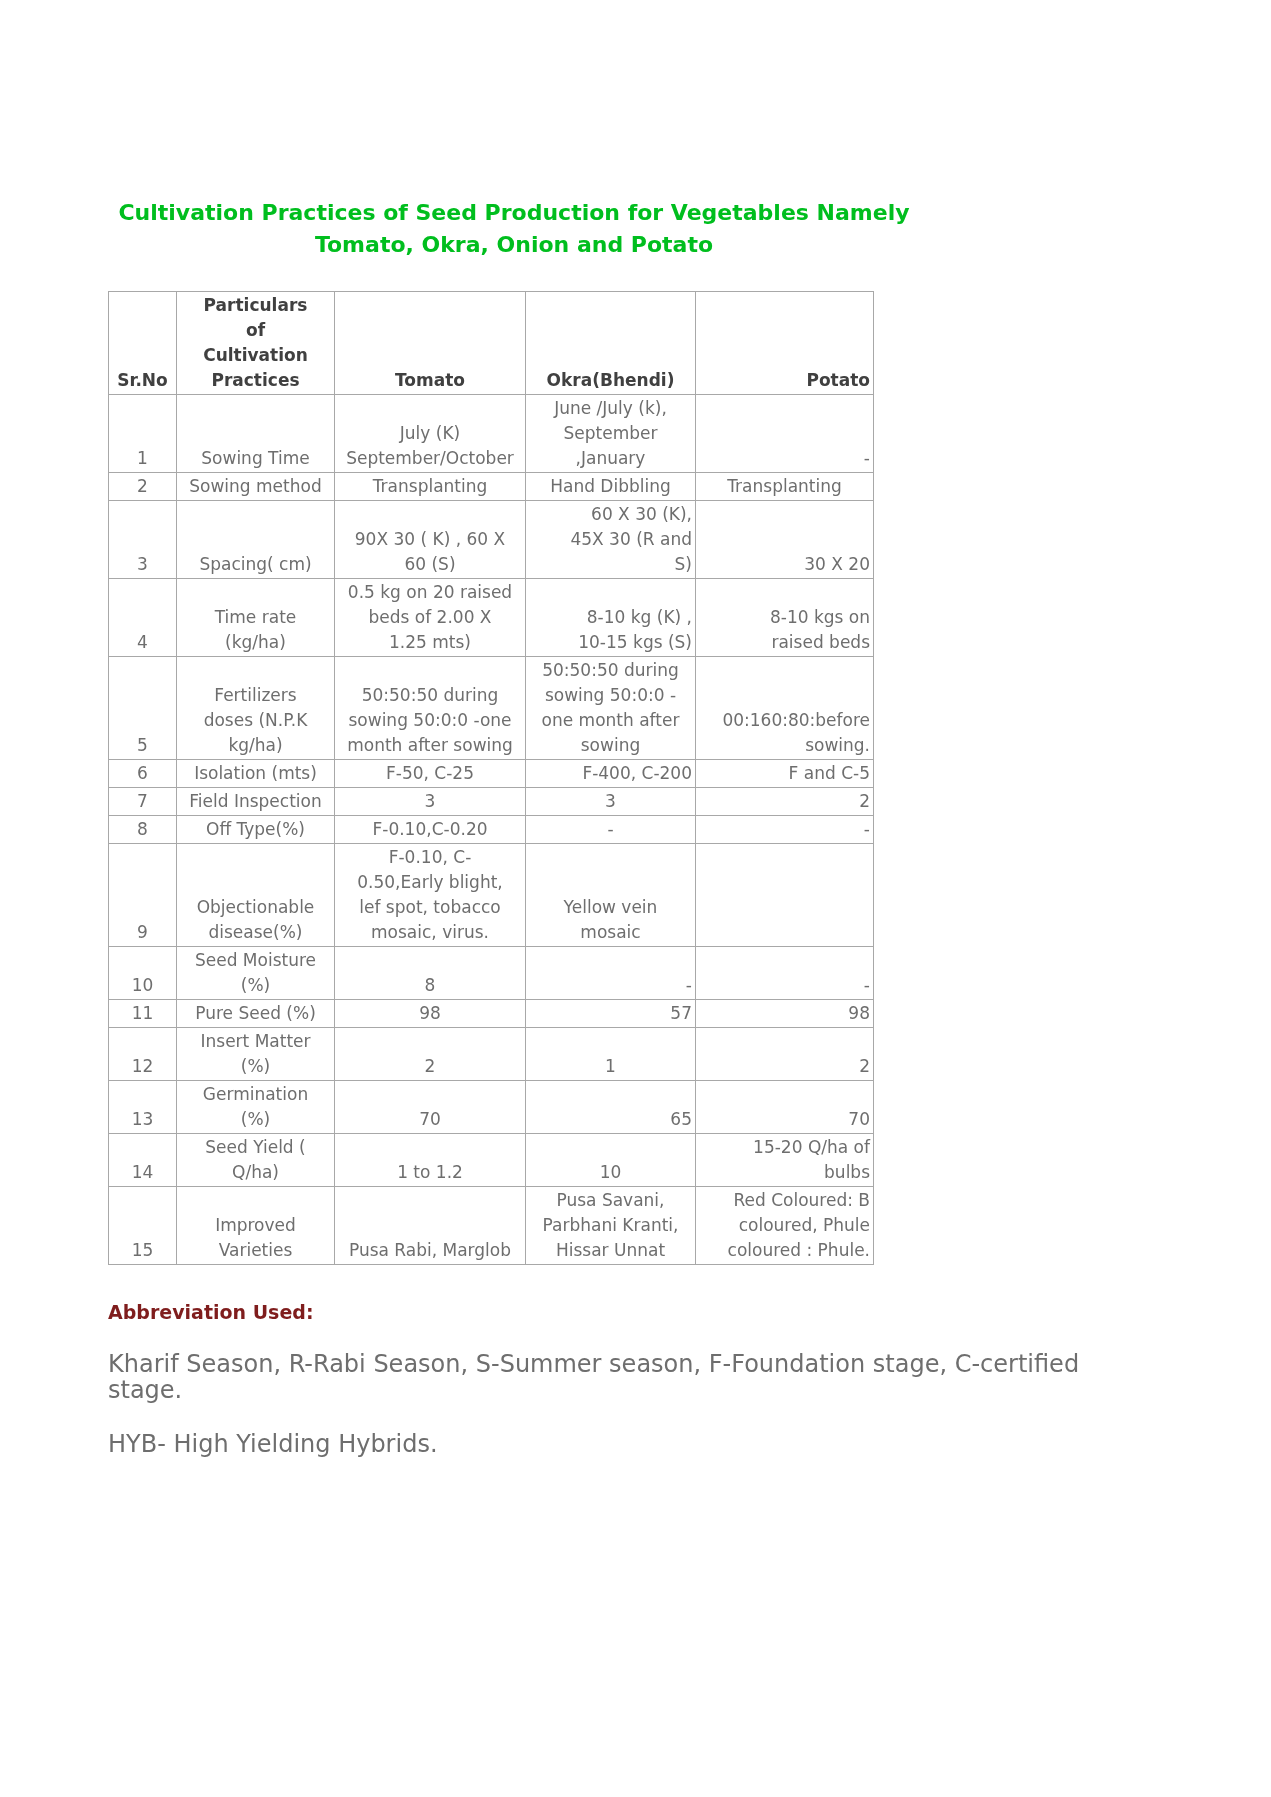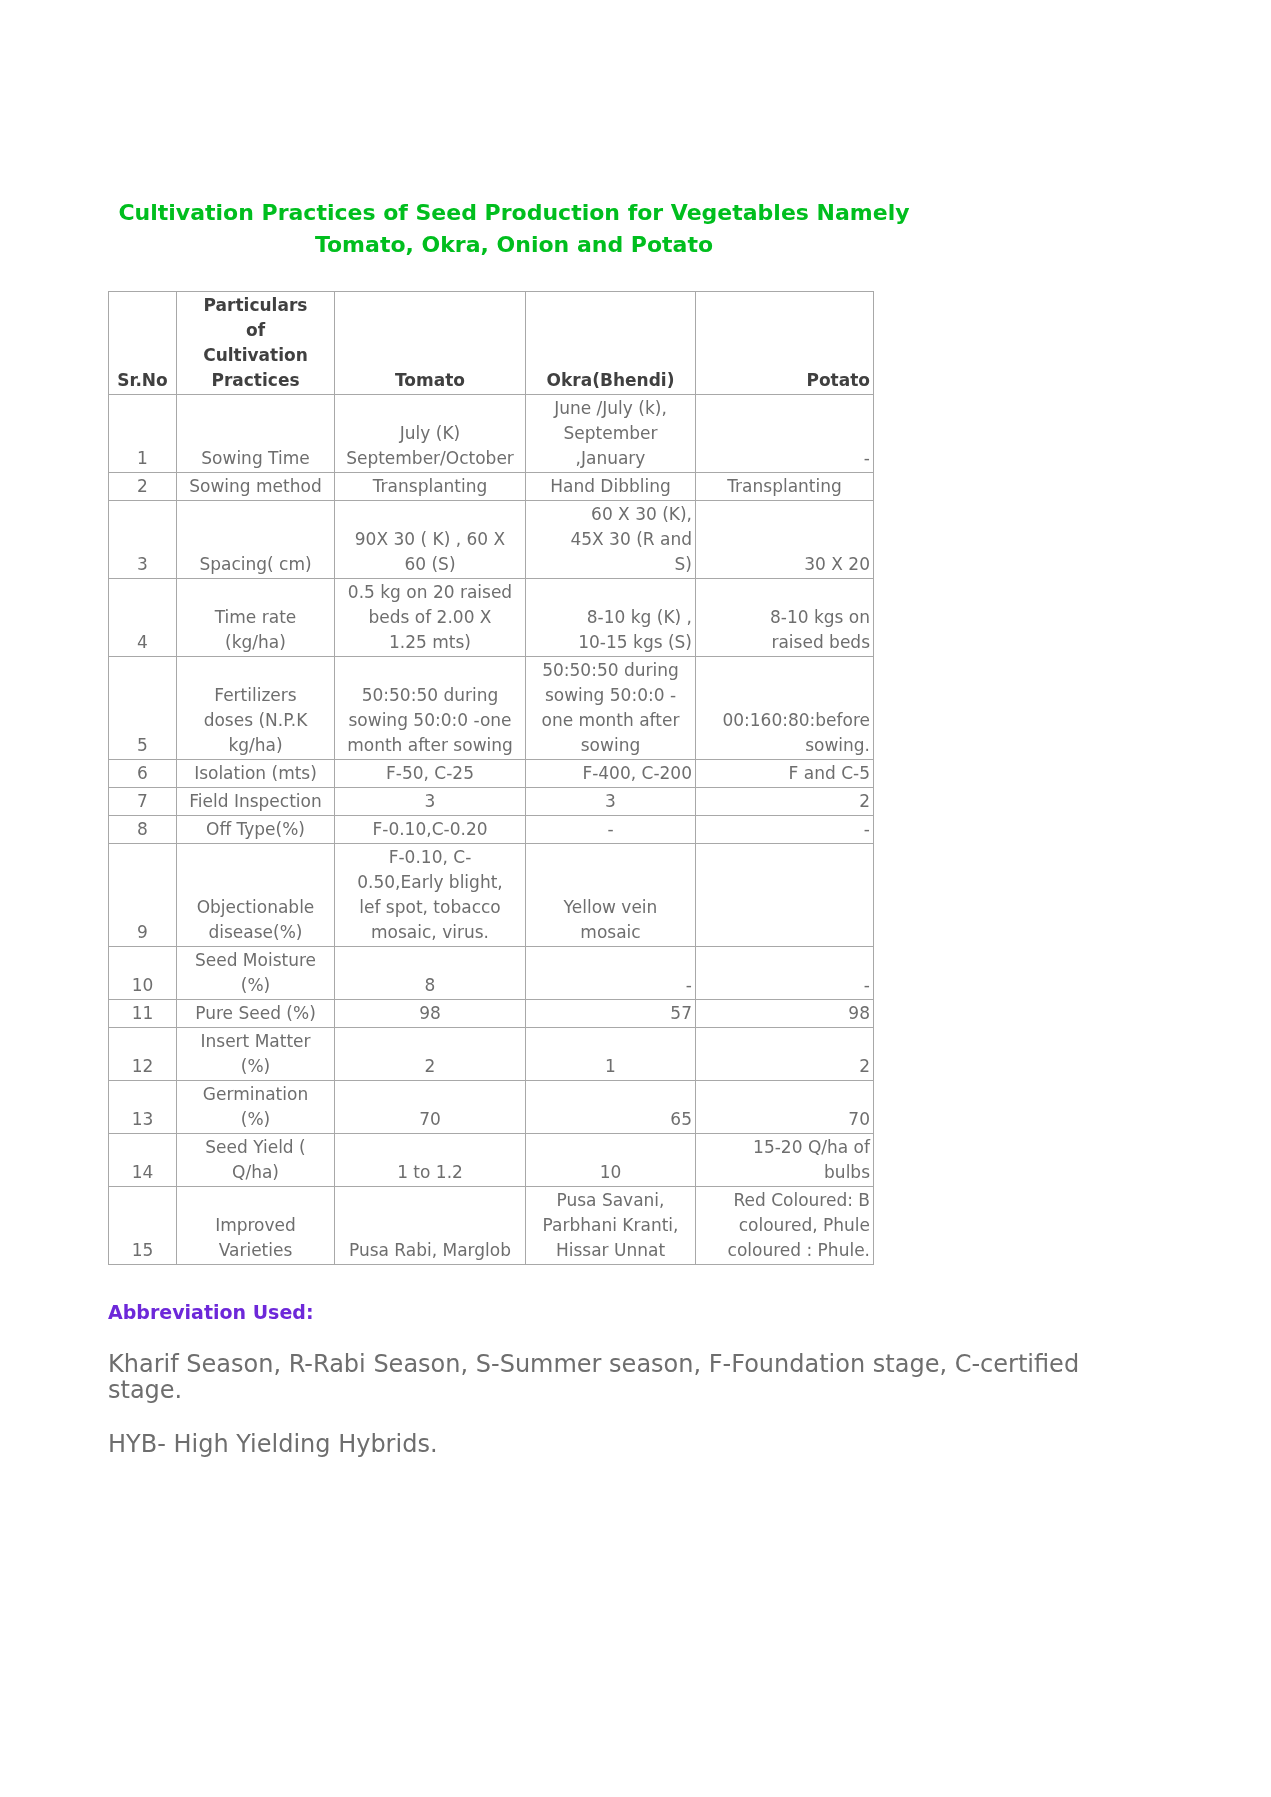--- a/index.html
+++ b/index.html
@@ -25,21 +25,21 @@
     white-space:pre-line;
     overflow:hidden;
   }
   table.practices th{
     color:#404040;font-weight:bold;
   }
   .ac{text-align:center;}
   .al{text-align:right;}
   .abbrev-heading{
     margin-top:36px;
-    font-size:19px;font-weight:bold;color:#6d28d9;
+    font-size:19px;font-weight:bold;color:#7f1d1d;
   }
   .body-para{
     margin-top:28px;font-size:24px;line-height:26px;color:#6e6e6e;
   }
   .footer-heading{
     margin-top:78px;text-align:center;
     font-size:22px;font-weight:bold;color:#00be1e;
   }
 </style>
 </head>

